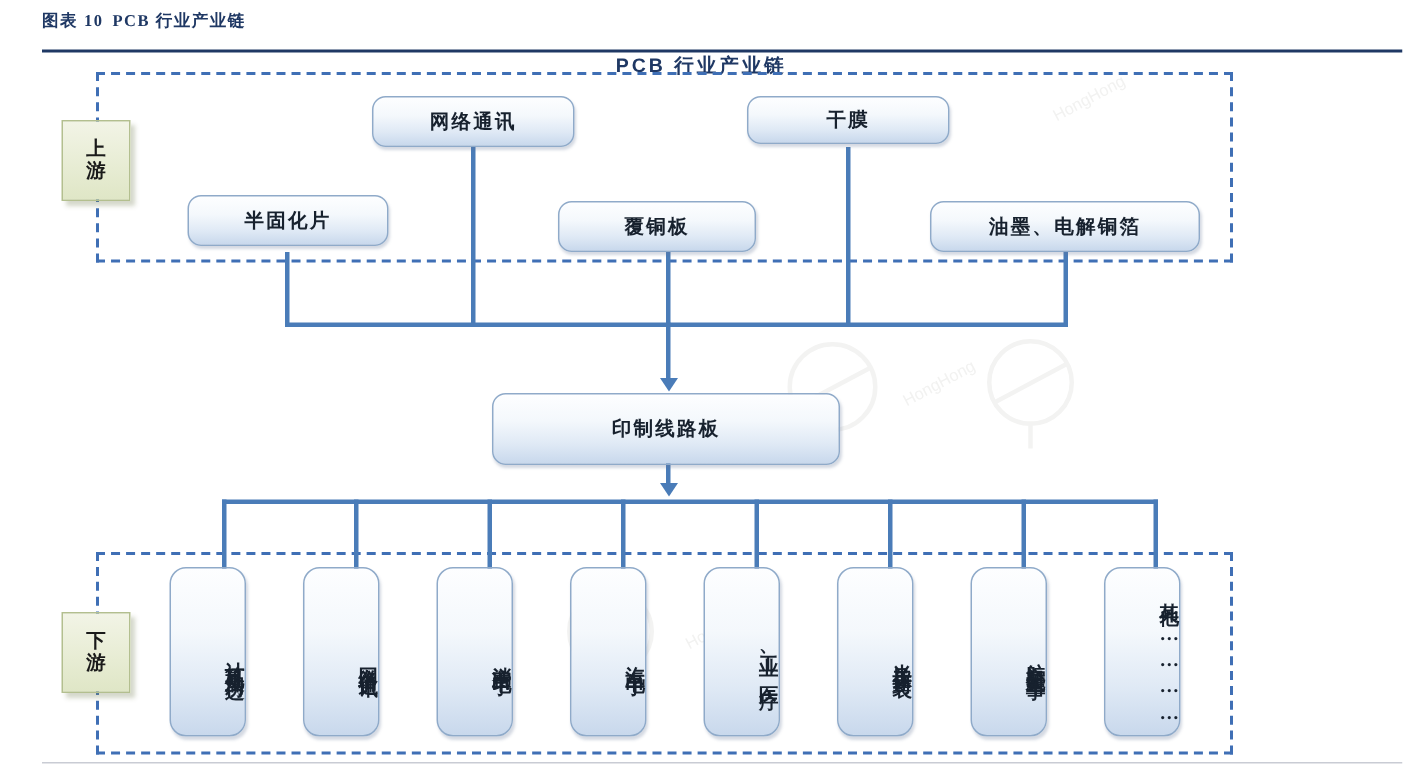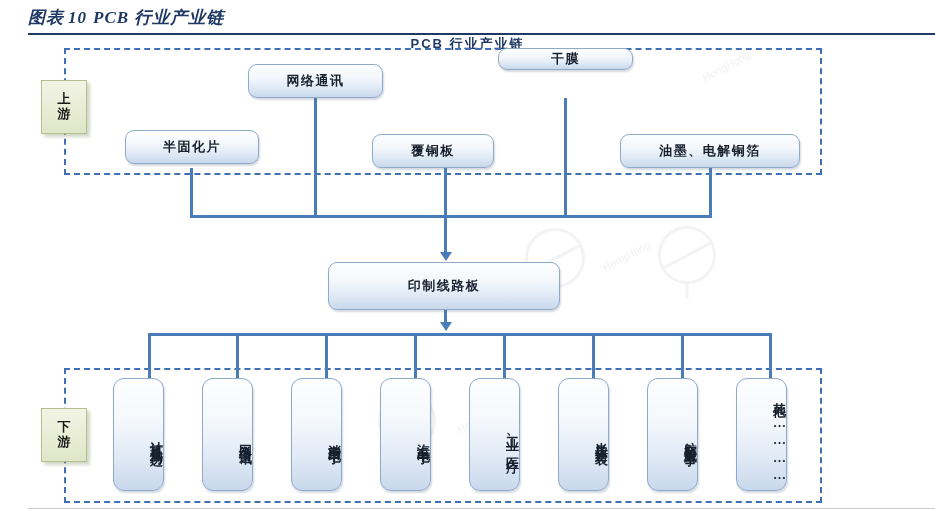--- a/index.html
+++ b/index.html
@@ -15,25 +15,24 @@
     font-family: "Liberation Serif", "DejaVu Serif", serif;
   }
 
   
   #caption {
     position: absolute;
     left: 28px;
     top: 6px;
     font-family: "Liberation Serif", "DejaVu Serif", serif;
     font-weight: bold;
-    font-size: 17px;
+    font-size: 11px;
     color: #1f3864;
     letter-spacing: 1px;
     white-space: nowrap;
-    font-style: italic;
   }
   #caption .num { margin: 0 6px 0 4px; }
 
   #rule-top {
     position: absolute;
     left: 28px;
     top: 33px;
     width: 907px;
     height: 2px;
     background: #1f3864;
@@ -203,28 +202,28 @@
 <div class="zone" style="left:64px; top:48px; width:758px; height:127px;"></div>
 
 <div class="stage-tag" style="left:41px; top:80px;">
   <span>上</span>
   <span>游</span>
 </div>
 
 <div class="node" style="left:248px; top:64px; width:135px; height:34px;">
   <span>网络通讯</span>
 </div>
-<div class="node" style="left:498px; top:48px; width:135px; height:22px;">
+<div class="node" style="left:498px; top:64px; width:135px; height:32px;">
   <span>干膜</span>
 </div>
 
 <div class="node" style="left:125px; top:130px; width:134px; height:34px;">
   <span>半固化片</span>
 </div>
-<div class="node" style="left:372px; top:134px; width:122px; height:34px;">
+<div class="node" style="left:372px; top:134px; width:132px; height:34px;">
   <span>覆铜板</span>
 </div>
 <div class="node" style="left:620px; top:134px; width:180px; height:34px;">
   <span>油墨、电解铜箔</span>
 </div>
 
 <div class="line-v" style="left:314px; top:98px; height:119px;"></div>
 <div class="line-v" style="left:564px; top:98px; height:119px;"></div>
 
 <div class="line-v" style="left:190px; top:168px; height:49px;"></div>

